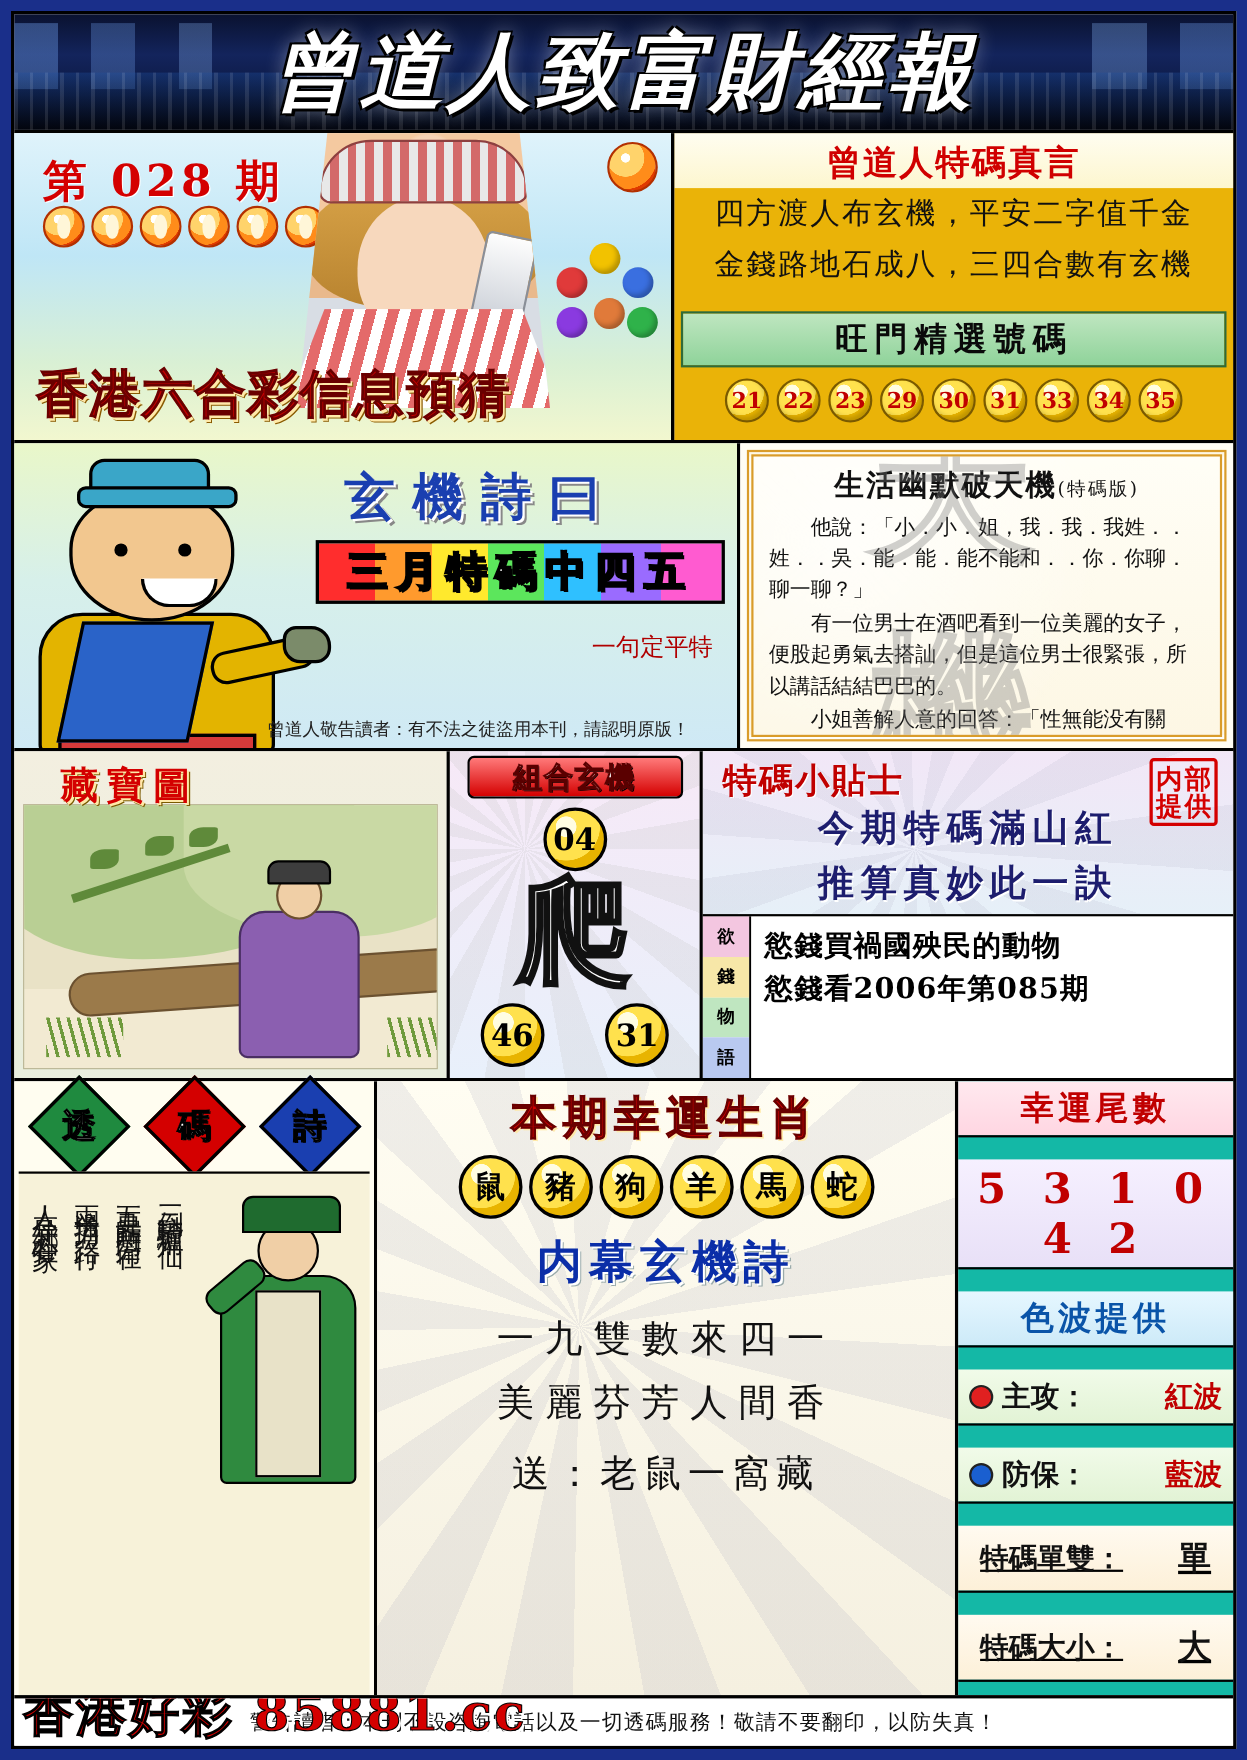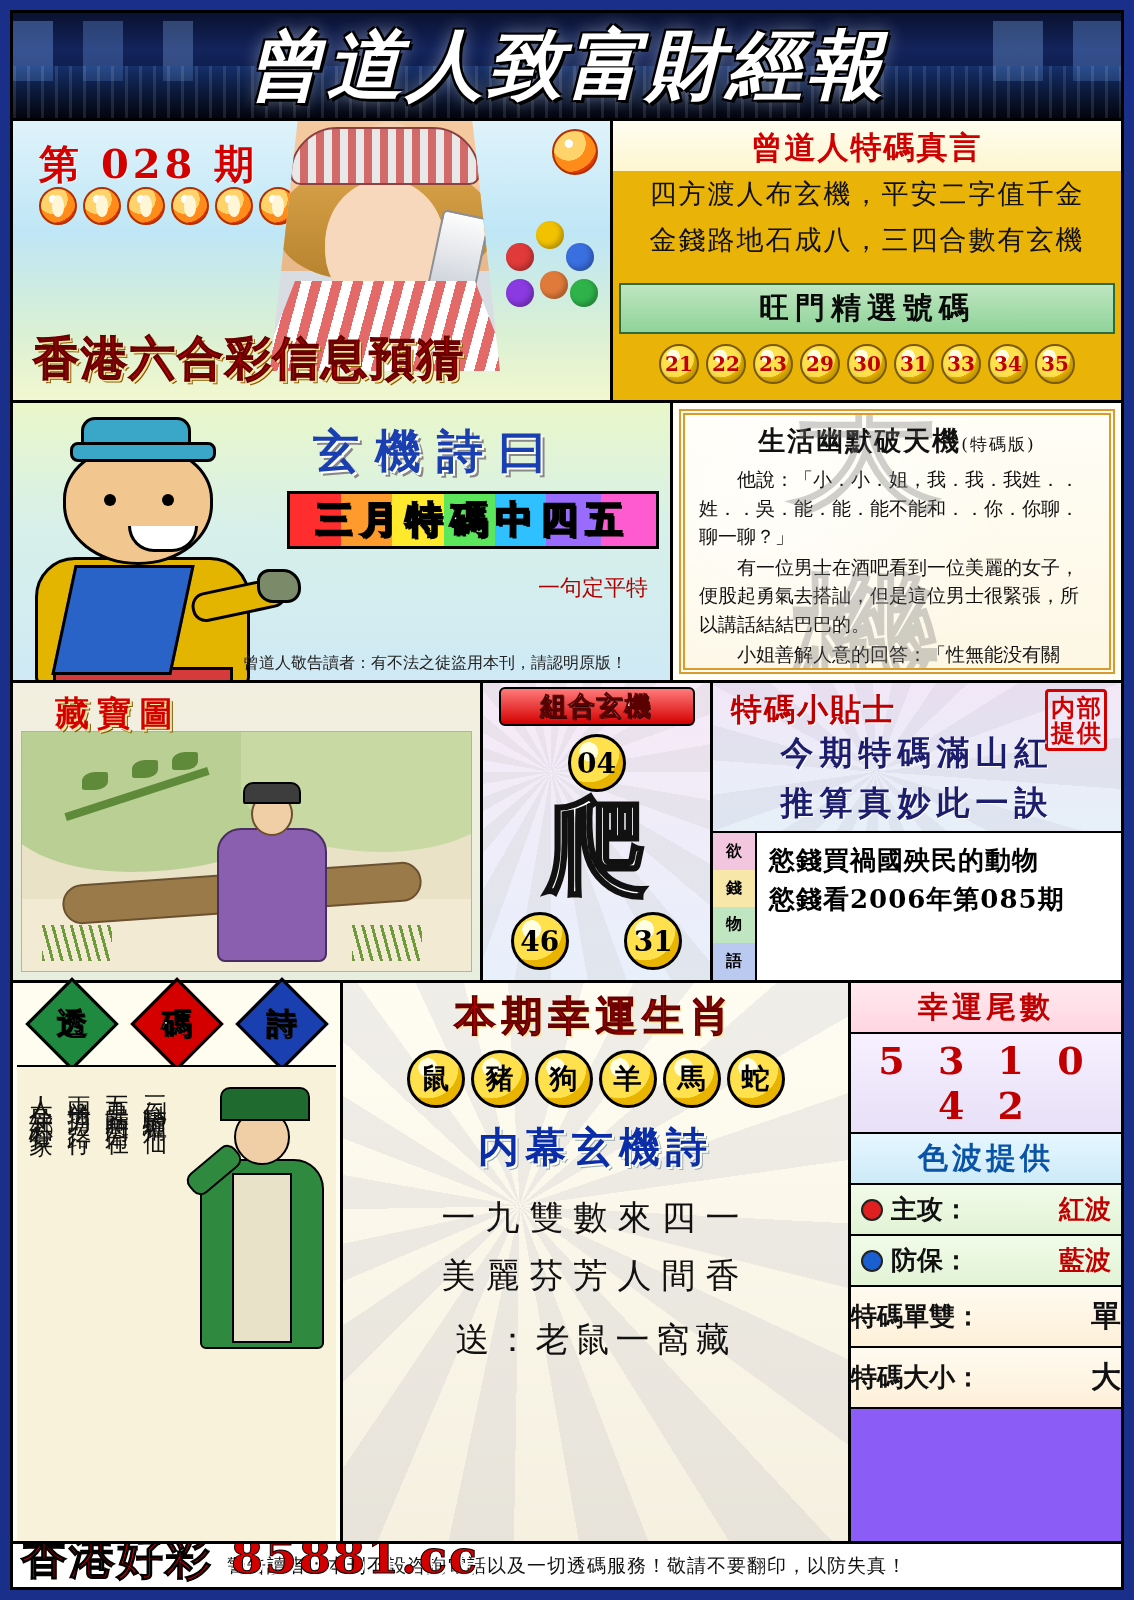--- a/index.html
+++ b/index.html
@@ -245,21 +245,21 @@
   .watermark {
     position:absolute; left:50%; top:52%; transform:translate(-50%,-50%) ;
     font-family:"DejaVu Serif", serif; font-size:150px; font-weight:bold;
     color:rgba(255,255,255,0); -webkit-text-stroke:2px rgba(120,120,120,.35);
     pointer-events:none; letter-spacing:10px;
   }
 
   
   .band3 { display:flex; height:300px; border-bottom:3px solid #000; }
   .treasure {
-    width:470px; border-right:3px solid #000; position:relative;
+    width:396px; border-right:3px solid #000; position:relative;
     background:linear-gradient(180deg,#f3efe0 0%, #e8eedd 100%);
     overflow:hidden;
   }
   .treasure-label {
     position:absolute; left:42px; top:8px; z-index:4;
     font-family:"DejaVu Serif", serif; font-size:34px; font-weight:bold;
     color:#d40000; letter-spacing:8px;
     text-shadow:2px 2px 0 #ffe9a8, 3px 3px 0 #7a5a00;
   }
   .t-scene { position:absolute; left:8px; top:48px; right:8px; bottom:8px;
@@ -419,21 +419,21 @@
   .c-poem {
     position:relative; text-align:center; margin-top:14px;
     font-family:"DejaVu Serif", serif; font-size:34px; color:#111; letter-spacing:10px;
     line-height:1.7;
   }
   .c-give {
     position:relative; text-align:center; margin-top:12px;
     font-family:"DejaVu Serif", serif; font-size:34px; color:#111; letter-spacing:6px;
   }
 
-  .right-col { width:270px; background:#8b5cf6; display:flex; flex-direction:column; }
+  .right-col { width:250px; background:#14b8a6; display:flex; flex-direction:column;gap:20px; }
   .rc-title {
     text-align:center; font-family:"DejaVu Serif", serif; font-size:30px; font-weight:bold;
     color:#c00000; background:linear-gradient(180deg,#ffe9ef,#ffd6e2);
     border-bottom:2px solid #000; padding:4px 0; letter-spacing:4px;
   }
   .tails {
     text-align:center; font-family:"DejaVu Serif", serif; font-size:38px; font-weight:bold;
     color:#c00000; letter-spacing:10px;
     background:linear-gradient(180deg,#f6f0ff,#e8e0f7);
     border-bottom:2px solid #000; padding:4px 0;
@@ -450,23 +450,24 @@
   }
   .wave-dot { width:22px; height:22px; border-radius:50%; border:2px solid #222; flex:none; }
   .wave-lab {
     font-family:"DejaVu Serif", serif; font-size:26px; font-weight:bold; color:#111;
   }
   .wave-val {
     font-family:"DejaVu Serif", serif; font-size:26px; font-weight:bold; color:#c00000;
     margin-left:auto;
   }
   .kv-row {
-    display:flex; align-items:center; padding:9px 0;
+    display:flex; align-items:center; padding:9px 20px;
     border-bottom:2px solid #000;
     background:linear-gradient(180deg,#fffaf0,#fdf0d8);
+    text-decoration:underline;
   }
   .kv-k { font-family:"DejaVu Serif", serif; font-size:26px; font-weight:bold; color:#111; }
   .kv-v { font-family:"DejaVu Serif", serif; font-size:30px; font-weight:bold; color:#111; margin-left:auto; }
 
   
   .footer {
     height:46px; border-top:3px solid #000;
     background:#fff; position:relative; overflow:hidden;
     display:flex; align-items:center; justify-content:center;
   }

